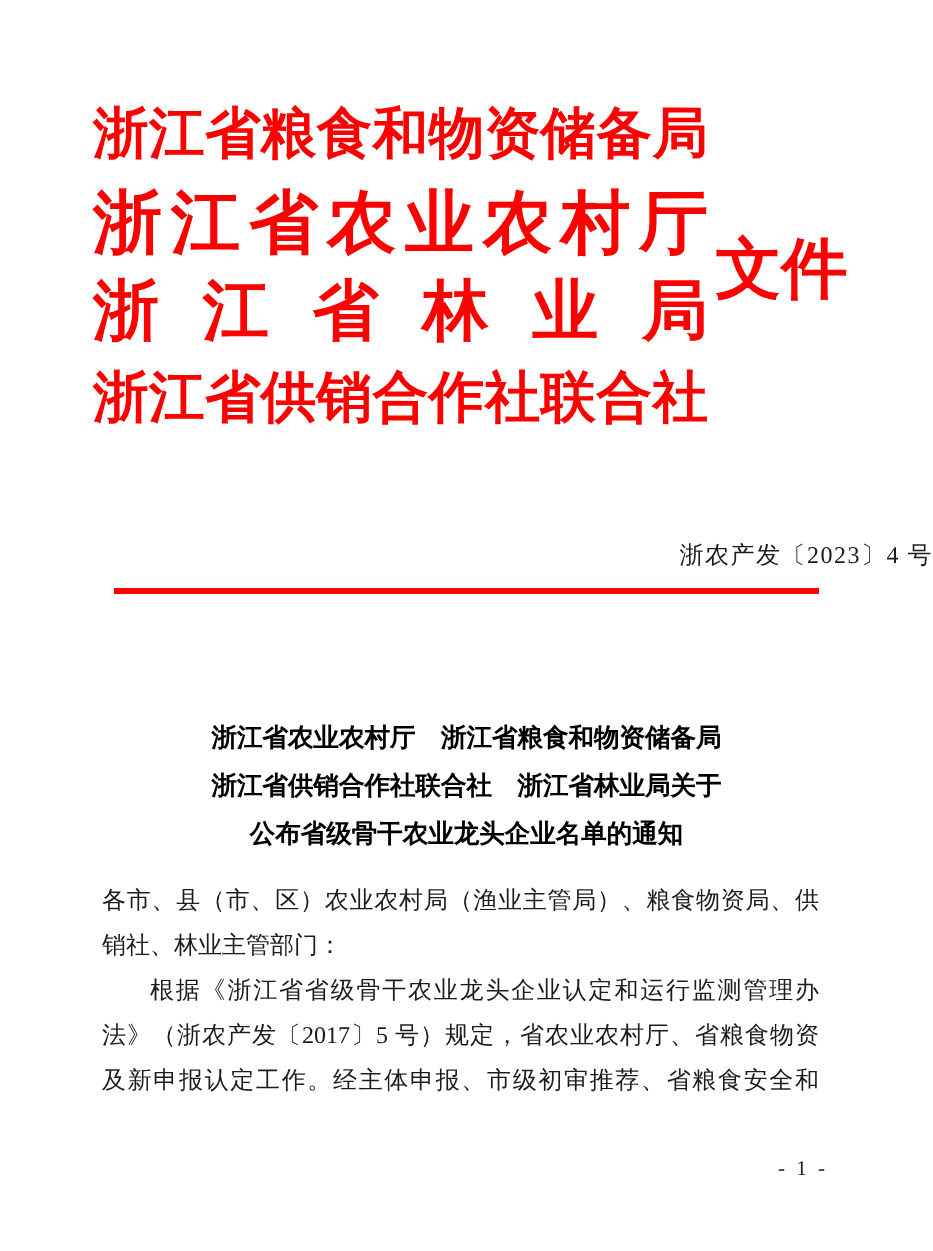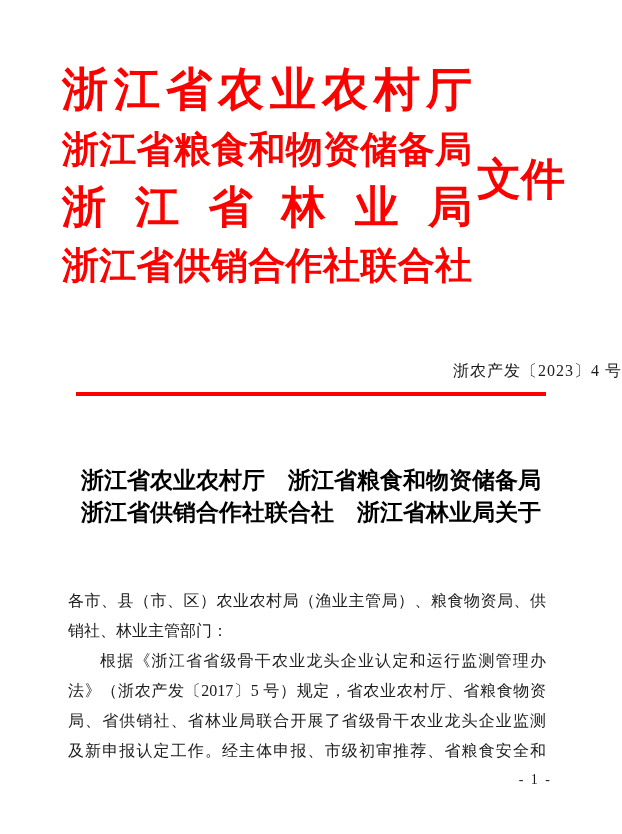--- a/index.html
+++ b/index.html
@@ -69,24 +69,24 @@
     top: 392px;
     width: 470px;
     height: 4px;
     background: var(--accent-red);
   }
 
   
   .doc-title {
     position: absolute;
     left: 30px;
-    top: 465px;
+    top: 476px;
     width: 562px;
     text-align: center;
-    font-size: 23px;
+    font-size: 17px;
     line-height: 32px;
     font-weight: bold;
     color: #000000;
   }
 
   
   .doc-body {
     position: absolute;
     left: 68px;
     top: 586px;
@@ -117,41 +117,41 @@
     color: var(--ink);
     letter-spacing: 2px;
   }
 </style>
 </head>
 <body>
 
 <div class="page">
 
   <div class="letterhead">
+    <div class="agency agency-2">浙江省粮食和物资储备局</div>
     <div class="agency agency-1">浙江省农业农村厅</div>
-    <div class="agency agency-2">浙江省粮食和物资储备局</div>
     <div class="agency agency-4">浙江省林业局</div>
     <div class="agency agency-3">浙江省供销合作社联合社</div>
   </div>
 
   <div class="doc-type-label">文件</div>
 
   <div class="doc-number">浙农产发〔2023〕4 号</div>
 
   <div class="red-rule"></div>
 
   <div class="doc-title">
     <div class="title-line">浙江省农业农村厅　浙江省粮食和物资储备局</div>
     <div class="title-line">浙江省供销合作社联合社　浙江省林业局关于</div>
+    <div class="title-line">公布省级骨干农业龙头企业名单的通知</div>
   </div>
 
   <div class="doc-body">
     <div class="line fill">各市、县（市、区）农业农村局（渔业主管局）、粮食物资局、供</div>
     <div class="line">销社、林业主管部门：</div>
     <div class="line fill indent">根据《浙江省省级骨干农业龙头企业认定和运行监测管理办</div>
     <div class="line fill">法》（浙农产发〔2017〕5 号）规定，省农业农村厅、省粮食物资</div>
-    <div class="line fill">局、省供销社、省林业局联合开展了省级骨干农业龙头企业监测</div>
     <div class="line fill">及新申报认定工作。经主体申报、市级初审推荐、省粮食安全和</div>
   </div>
 
   <div class="page-number">- 1 -</div>
 
 </div>
 
 </body></html>

